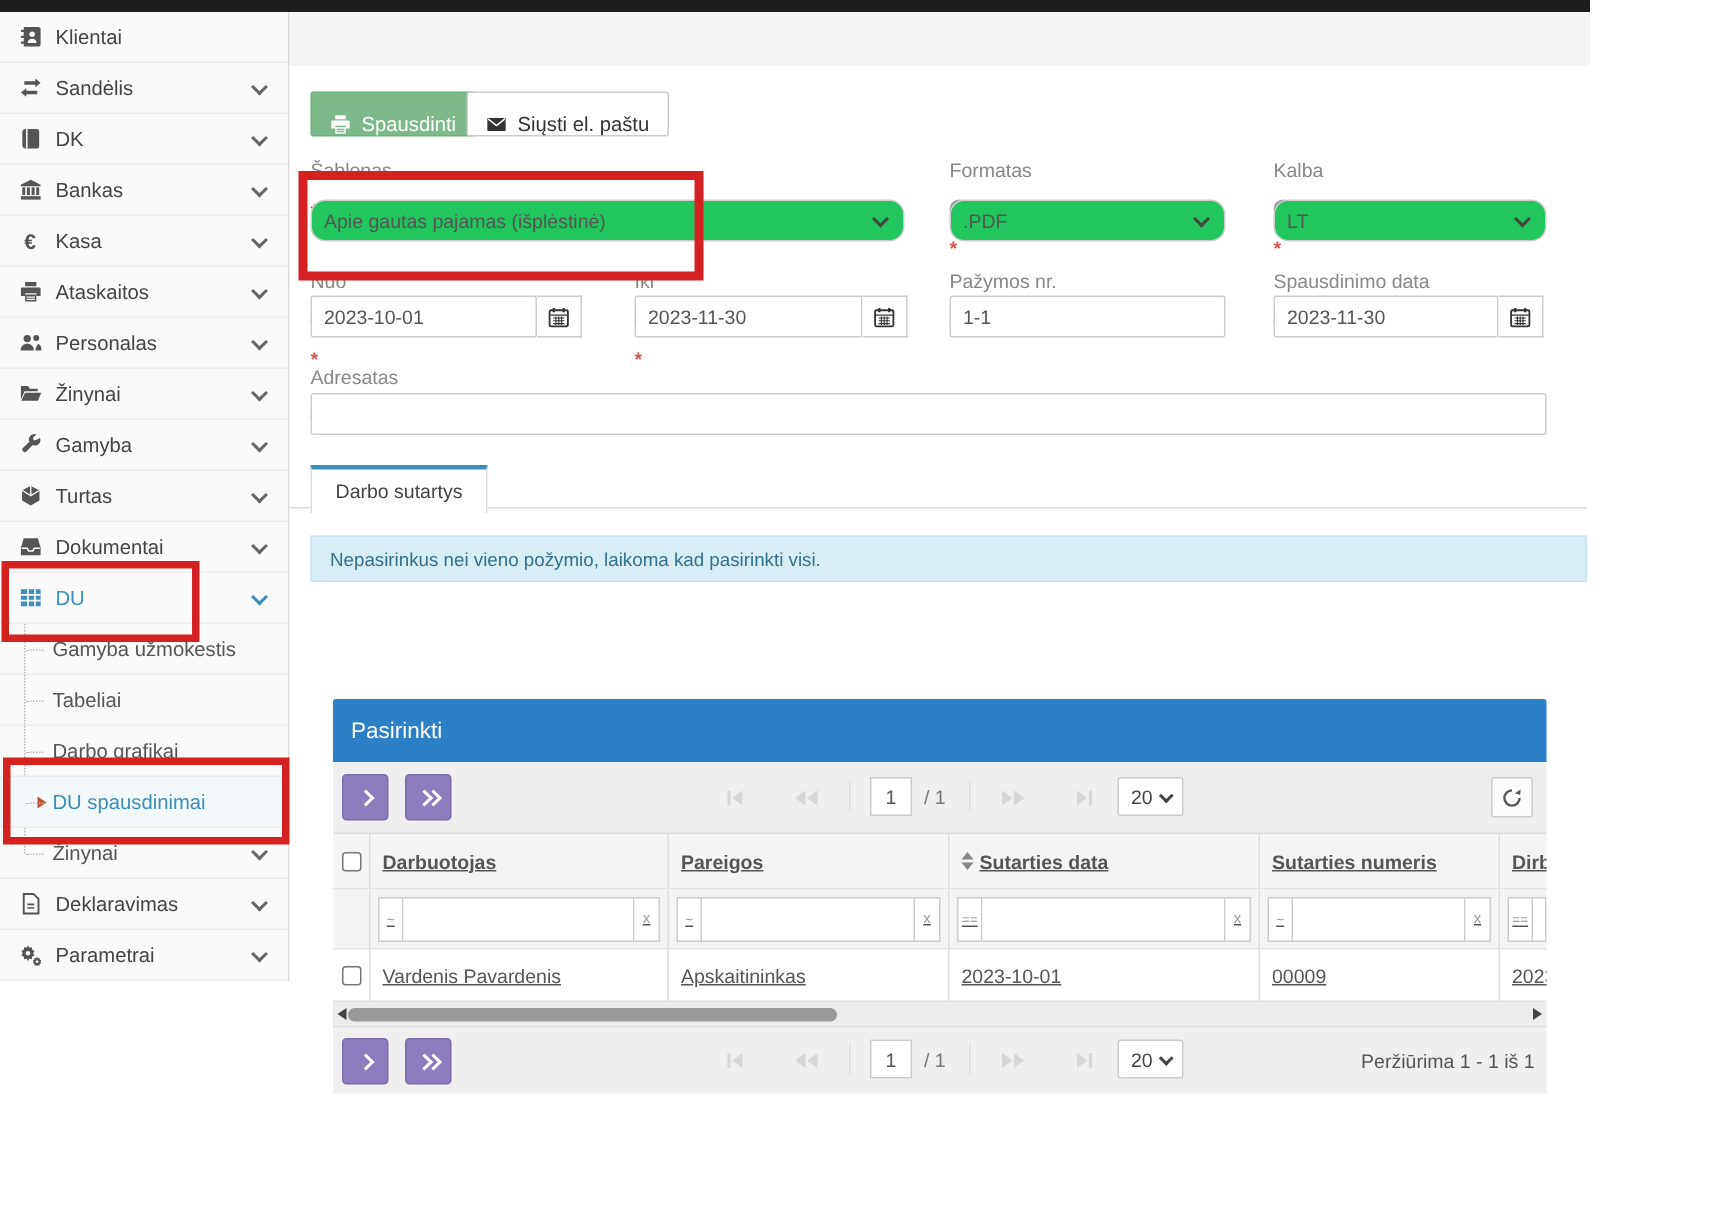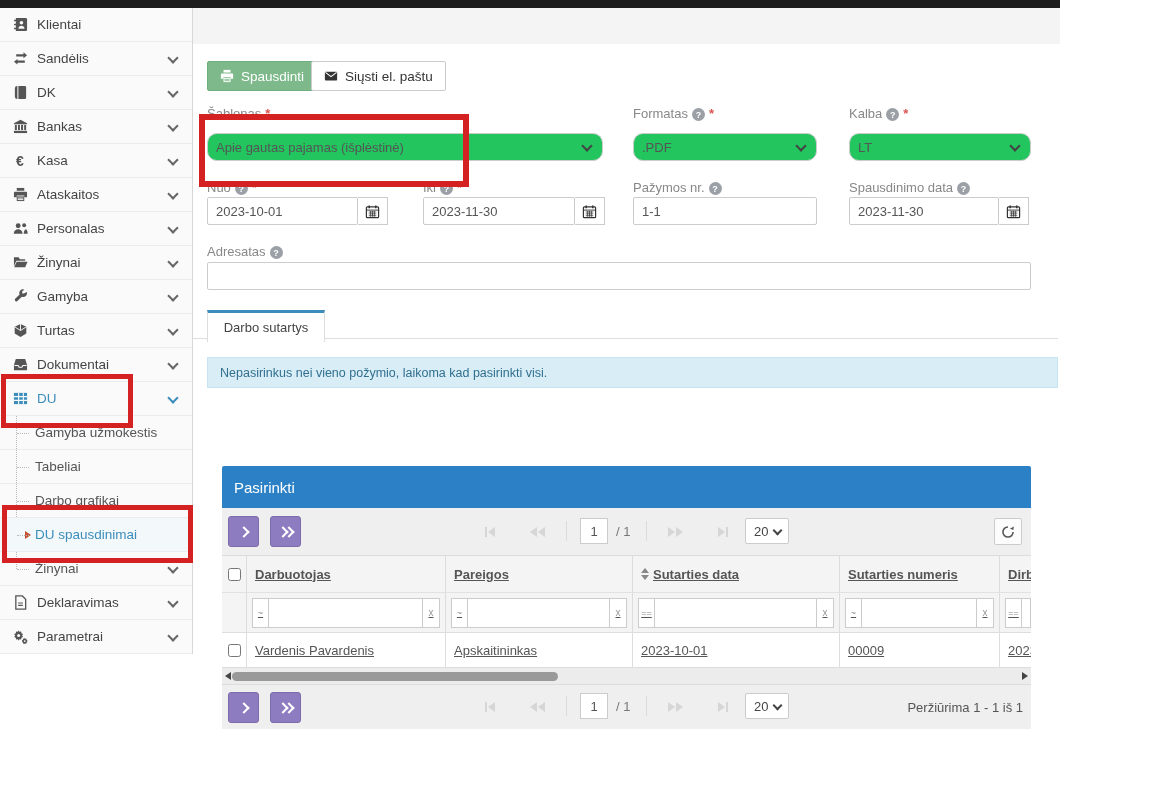--- a/index.html
+++ b/index.html
@@ -27,28 +27,28 @@
   .sub:after{content:"";position:absolute;left:17px;top:50%;width:12px;border-top:1px dotted #b9b9b9;}
   .sub.active{color:#3c8dbc;background:#f3f8fb;}
   .sub .marker{position:absolute;left:25px;top:50%;margin-top:-4px;width:0;height:0;
        border-left:6px solid #c1512f;border-top:4px solid transparent;border-bottom:4px solid transparent;}
   .sub .chev{border-color:#666;}
   
   .content-head{position:absolute;left:193px;top:8px;width:867px;height:36px;background:#f4f4f4;
                 border-bottom:1px solid #e3e3e3;}
   .main{position:absolute;left:193px;top:44px;width:867px;bottom:0;background:#fff;}
   
-  .btn{position:absolute;height:30px;display:flex;align-items:center;gap:7px;padding:0 12px;
+  .btn{position:absolute;height:30px;display:flex;align-items:flex-end;gap:7px;padding:0 12px;
        border:1px solid #ccc;background:#fff;border-radius:2px;font-size:13.5px;color:#333;cursor:pointer;
        font-family:inherit;}
   .btn svg{width:14px;height:14px;}
   .btn-print{left:14px;top:17px;background:#7db98a;border-color:#6fae7d;color:#fff;}
   .btn-mail{left:118px;top:17px;}
   
-  .flabel{position:absolute;font-size:13px;color:#888;white-space:nowrap;display:flex;align-items:flex-end;gap:4px;}
+  .flabel{position:absolute;font-size:13px;color:#888;white-space:nowrap;display:flex;align-items:flex-start;gap:12px;flex-direction:column;}
   .req{color:#d9534f;font-weight:bold;}
   .help{display:inline-flex;width:13px;height:13px;border-radius:50%;background:#9aa0a6;color:#fff;
         font-size:9px;font-weight:bold;align-items:center;justify-content:center;}
   .field{position:absolute;height:28px;border:1px solid #ccc;background:#22c55e;border-radius:10px;
          display:flex;align-items:center;padding:0 8px;font-size:13px;color:#555;box-sizing:border-box;}
   .selectf{padding-right:26px;}
   .selectf:after{content:"";position:absolute;right:11px;top:50%;width:6px;height:6px;margin-top:-5px;
         border-right:2px solid #444;border-bottom:2px solid #444;transform:rotate(45deg);}
   .calbtn{position:absolute;width:30px;height:28px;border:1px solid #ccc;border-left:none;background:#fff;
           display:flex;align-items:center;justify-content:center;box-sizing:border-box;cursor:pointer;}

